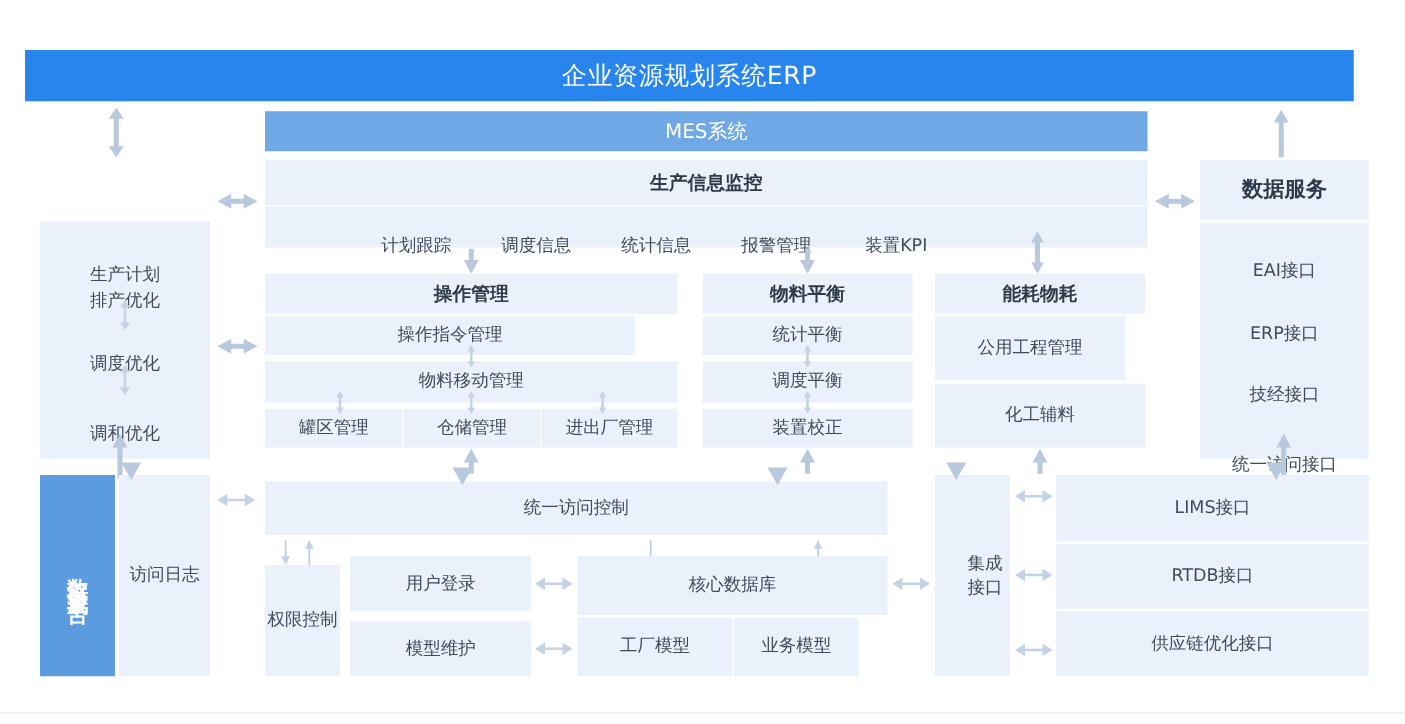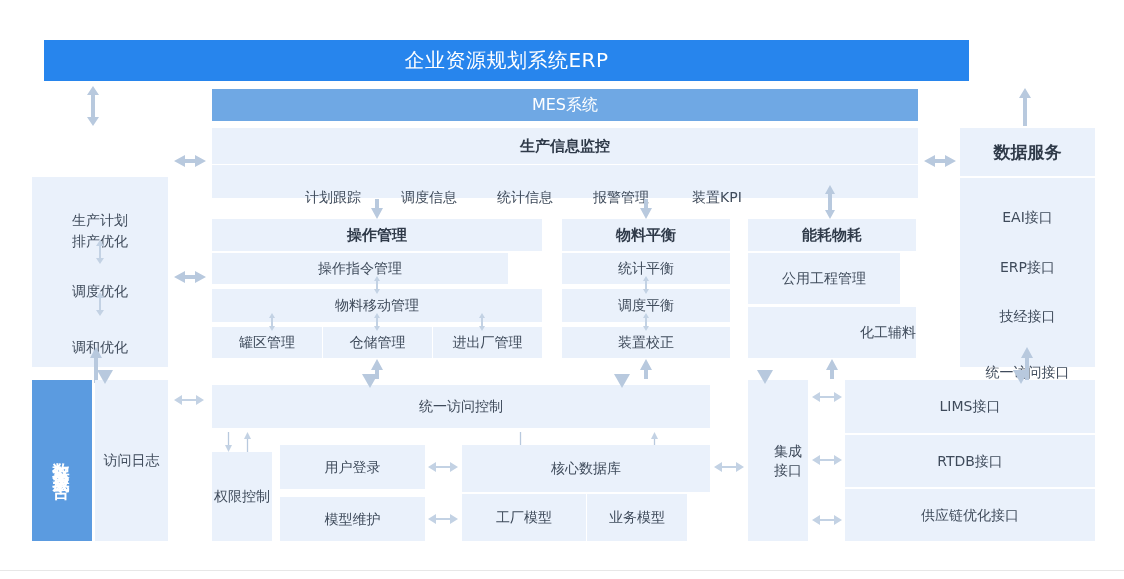--- a/index.html
+++ b/index.html
@@ -48,21 +48,21 @@
   svg.arw{position:absolute;overflow:visible;}
   .arwfill{fill:#b8c9de;}
   .arwfill2{fill:#c3d2e4;}
   .thinstroke{stroke:#b8c9de;stroke-width:1.3;fill:none;}
 </style>
 </head>
 <body>
 
 <div id="canvas">
 
-  <div class="abs hdr-blue" style="left:44px;top:40px;width:925px;height:41px;align-items:center;">
+  <div class="abs hdr-blue" style="left:20px;top:40px;width:1063px;height:41px;align-items:center;">
     <span>企业资源规划系统ERP</span>
   </div>
 
   <div class="abs hdr-mid" style="left:212px;top:89px;width:706px;height:32px;">
     <span>MES系统</span>
   </div>
 
   <svg class="arw" style="left:84px;top:86px;" width="18" height="40">
     <polygon class="arwfill" points="9,0 15,9 11,9 11,31 15,31 9,40 3,31 7,31 7,9 3,9"></polygon>
   </svg>
@@ -212,21 +212,21 @@
   <svg class="arw" style="left:637px;top:359px;" width="18" height="20">
     <polygon class="arwfill" points="9,0 15,11 11,11 11,20 7,20 7,11 3,11"></polygon>
   </svg>
 
   <div class="abs box title-md" style="left:748px;top:219px;width:168px;height:32px;">
     <span>能耗物耗</span>
   </div>
   <div class="abs box sep-top t14" style="left:748px;top:252px;width:152px;height:52px;">
     <span>公用工程管理</span>
   </div>
-  <div class="abs box sep-top t14" style="left:748px;top:306px;width:168px;height:52px;justify-content:flex-end;">
+  <div class="abs box sep-top t14" style="left:748px;top:306px;width:168px;height:52px;">
     <span>化工辅料</span>
   </div>
 
   <svg class="arw" style="left:822px;top:185px;" width="16" height="34">
     <polygon class="arwfill" points="8,0 13,9 10,9 10,25 13,25 8,34 3,25 6,25 6,9 3,9"></polygon>
   </svg>
   <svg class="arw" style="left:823px;top:359px;" width="18" height="20">
     <polygon class="arwfill" points="9,0 15,11 11,11 11,20 7,20 7,11 3,11"></polygon>
   </svg>
 

